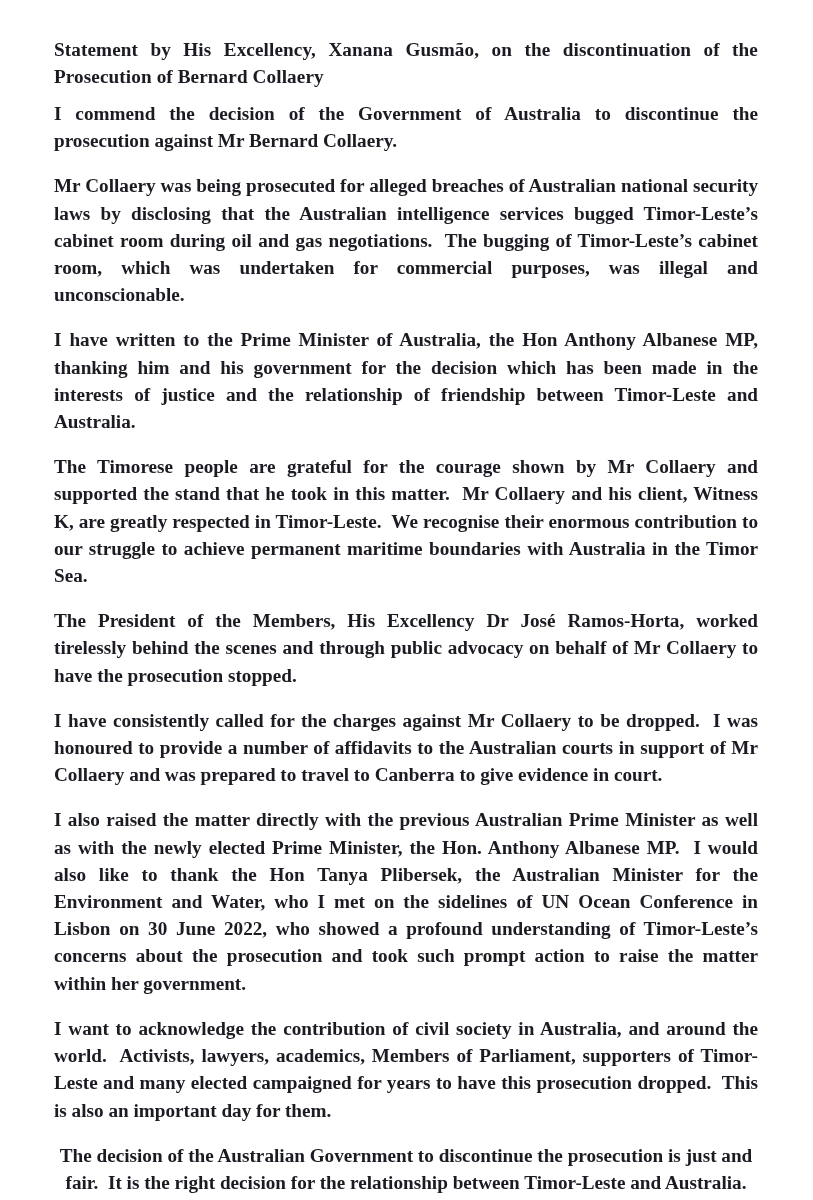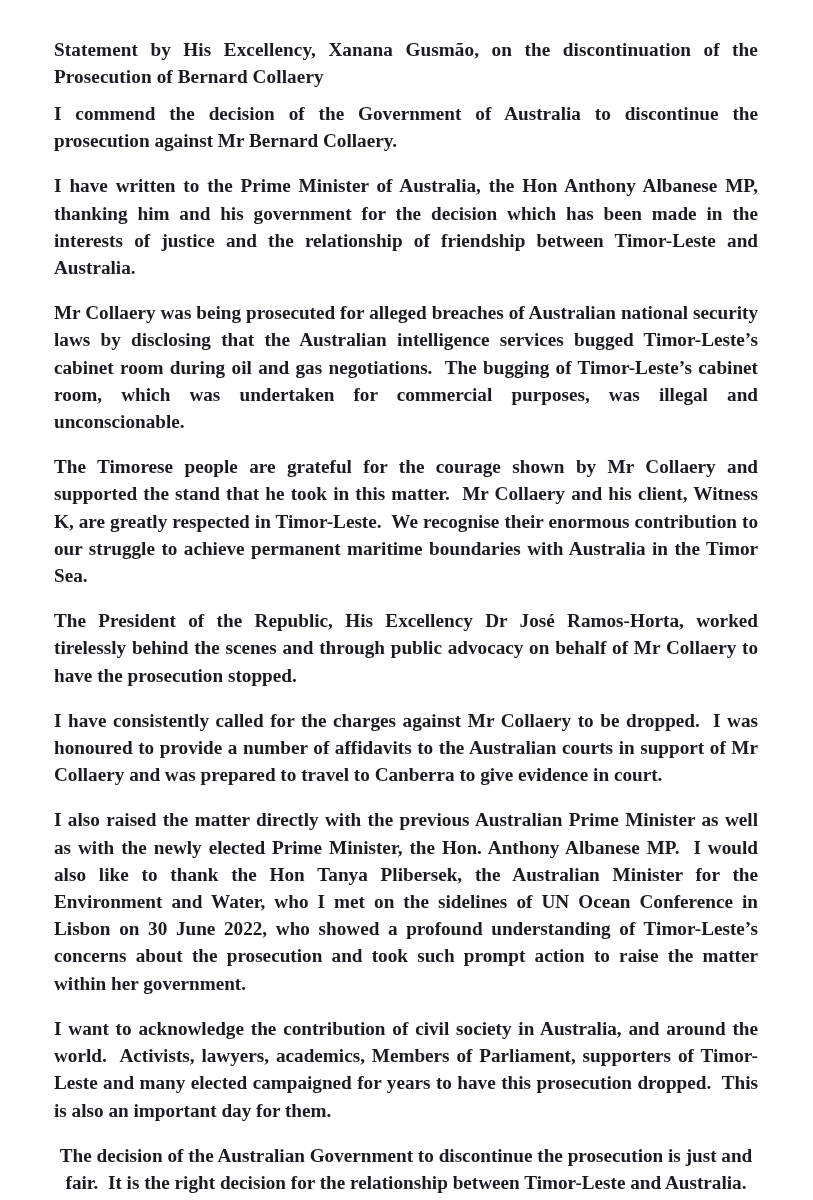--- a/index.html
+++ b/index.html
@@ -60,24 +60,24 @@
 </style>
 </head>
 <body>
 
 <div class="page">
   <div class="doc-body">
 
     <h1 class="doc-title">Statement by His Excellency, Xanana Gusmão, on the discontinuation of the Prosecution of Bernard Collaery</h1>
 
     <p class="para">I commend the decision of the Government of Australia to discontinue the prosecution against Mr Bernard Collaery.</p>
+    <p class="para">Mr Collaery was being prosecuted for alleged breaches of Australian national security laws by disclosing that the Australian intelligence services bugged Timor-Leste’s cabinet room during oil and gas negotiations.  The bugging of Timor-Leste’s cabinet room, which was undertaken for commercial purposes, was illegal and unconscionable.</p>
     <p class="para">I have written to the Prime Minister of Australia, the Hon Anthony Albanese MP, thanking him and his government for the decision which has been made in the interests of justice and the relationship of friendship between Timor-Leste and Australia.</p>
-    <p class="para">Mr Collaery was being prosecuted for alleged breaches of Australian national security laws by disclosing that the Australian intelligence services bugged Timor-Leste’s cabinet room during oil and gas negotiations.  The bugging of Timor-Leste’s cabinet room, which was undertaken for commercial purposes, was illegal and unconscionable.</p>
     <p class="para">The Timorese people are grateful for the courage shown by Mr Collaery and supported the stand that he took in this matter.  Mr Collaery and his client, Witness K, are greatly respected in Timor-Leste.  We recognise their enormous contribution to our struggle to achieve permanent maritime boundaries with Australia in the Timor Sea.</p>
-    <p class="para">The President of the Republic, His Excellency Dr José Ramos-Horta, worked tirelessly behind the scenes and through public advocacy on behalf of Mr Collaery to have the prosecution stopped.</p>
+    <p class="para">The President of the Members, His Excellency Dr José Ramos-Horta, worked tirelessly behind the scenes and through public advocacy on behalf of Mr Collaery to have the prosecution stopped.</p>
     <p class="para">I have consistently called for the charges against Mr Collaery to be dropped.  I was honoured to provide a number of affidavits to the Australian courts in support of Mr Collaery and was prepared to travel to Canberra to give evidence in court.</p>
     <p class="para">I also raised the matter directly with the previous Australian Prime Minister as well as with the newly elected Prime Minister, the Hon. Anthony Albanese MP.  I would also like to thank the Hon Tanya Plibersek, the Australian Minister for the Environment and Water, who I met on the sidelines of UN Ocean Conference in Lisbon on 30 June 2022, who showed a profound understanding of Timor-Leste’s concerns about the prosecution and took such prompt action to raise the matter within her government.</p>
     <p class="para">I want to acknowledge the contribution of civil society in Australia, and around the world.  Activists, lawyers, academics, Members of Parliament, supporters of Timor-Leste and many elected campaigned for years to have this prosecution dropped.  This is also an important day for them.</p>
     <p class="para last-para">The decision of the Australian Government to discontinue the prosecution is just and fair.  It is the right decision for the relationship between Timor-Leste and Australia.  The decision allows our countries to move forward in a positive way to strengthen our relationship of friendship and cooperation.</p>
 
     <p class="date-line">7 July 2022</p>
 
   </div>
 </div>
 

